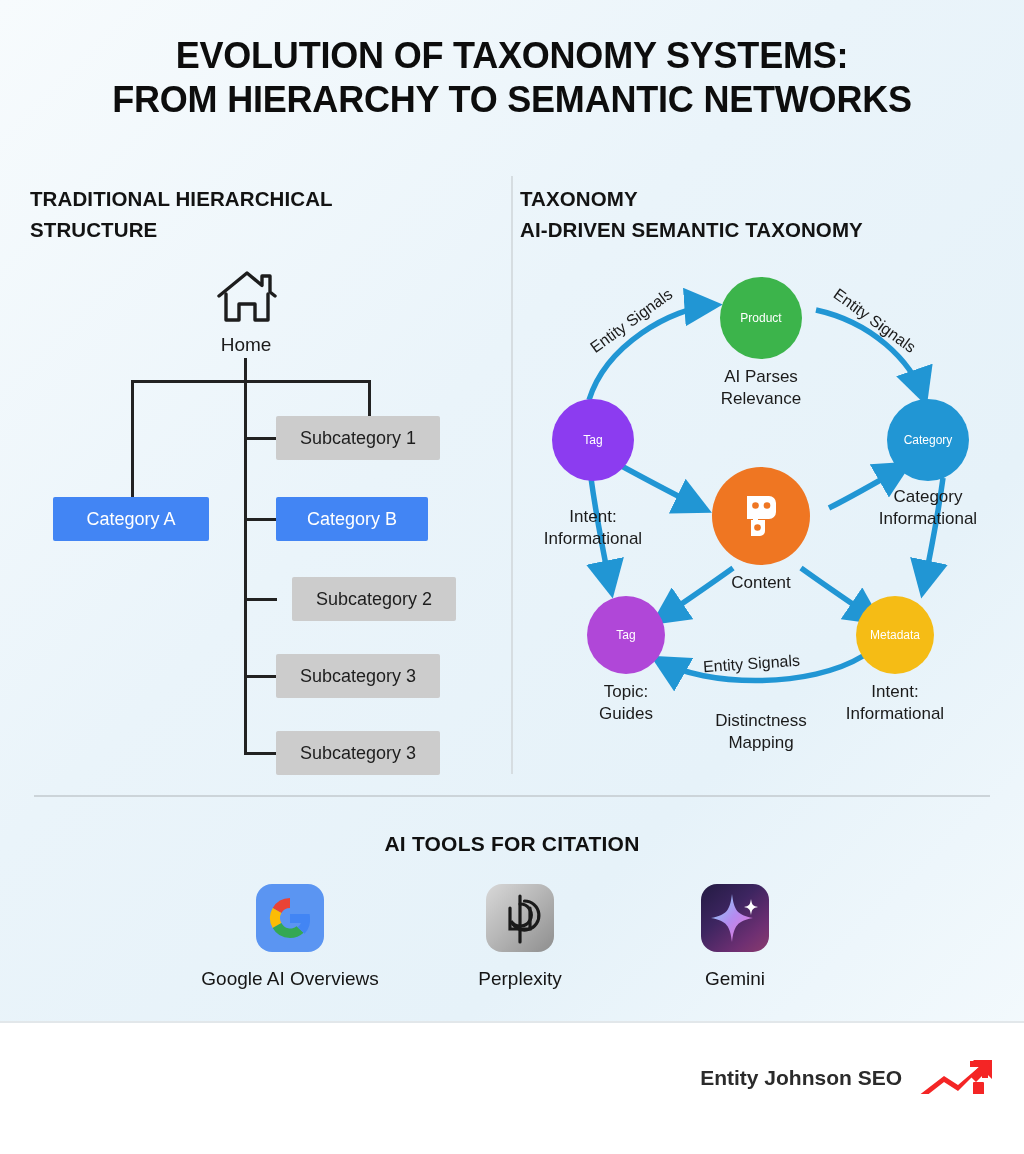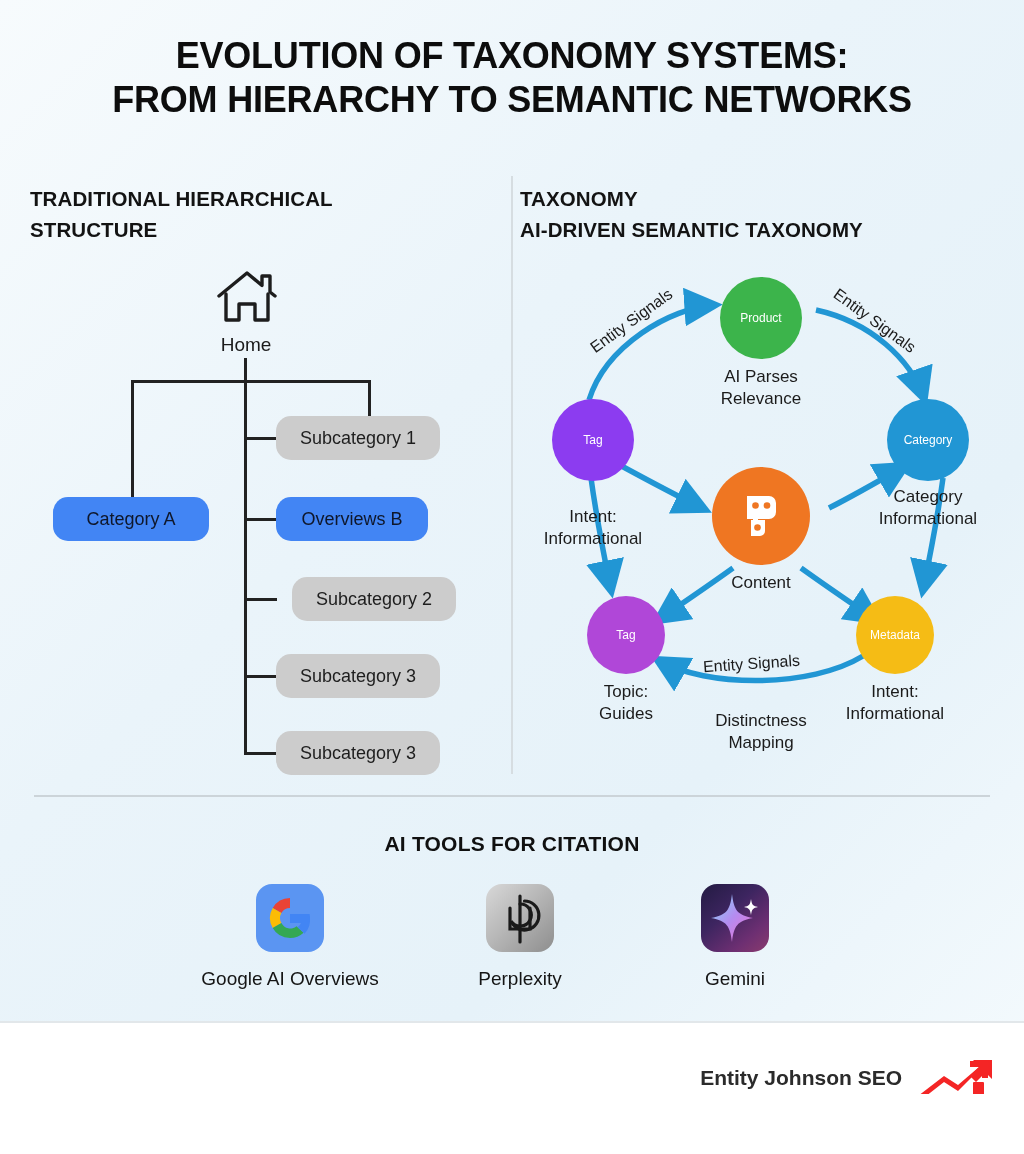--- a/index.html
+++ b/index.html
@@ -74,34 +74,34 @@
 
   
   #home-icon { position: absolute; left: 215px; top: 268px; }
   #home-label {
     position: absolute; left: 181px; top: 334px;
     width: 130px; text-align: center;
     font-size: 19px; color: #1b1b1b;
   }
   .tree-box {
     position: absolute;
-    border-radius: 15px;
+    border-radius: 2px;
     display: flex;
     align-items: center;
     justify-content: center;
     font-size: 18px;
     box-sizing: border-box;
   }
   .tree-box.grey {
     background: #cccccc;
     color: #1e1e1e;
   }
   .tree-box.blue {
     background: #4285f4;
-    color: #0f172a;
+    color: #ffffff;
   }
   .tree-line { position: absolute; background: #222222; }
 
   
   .node {
     position: absolute;
     border-radius: 50%;
     display: flex;
     align-items: center;
     justify-content: center;
@@ -205,21 +205,21 @@
   <div class="tree-line" style="left:244px; top:675px; width:33px; height:3px;"></div>
   <div class="tree-line" style="left:244px; top:752px; width:33px; height:3px;"></div>
 
   <div class="tree-box grey" style="left:276px; top:416px; width:164px; height:44px;">
     <span>Subcategory 1</span>
   </div>
   <div class="tree-box blue" style="left:53px; top:497px; width:156px; height:44px;">
     <span>Category A</span>
   </div>
   <div class="tree-box blue" style="left:276px; top:497px; width:152px; height:44px;">
-    <span>Overviews B</span>
+    <span>Category B</span>
   </div>
   <div class="tree-box grey" style="left:292px; top:577px; width:164px; height:44px;">
     <span>Subcategory 2</span>
   </div>
   <div class="tree-box grey" style="left:276px; top:654px; width:164px; height:44px;">
     <span>Subcategory 3</span>
   </div>
   <div class="tree-box grey" style="left:276px; top:731px; width:164px; height:44px;">
     <span>Subcategory 3</span>
   </div>

